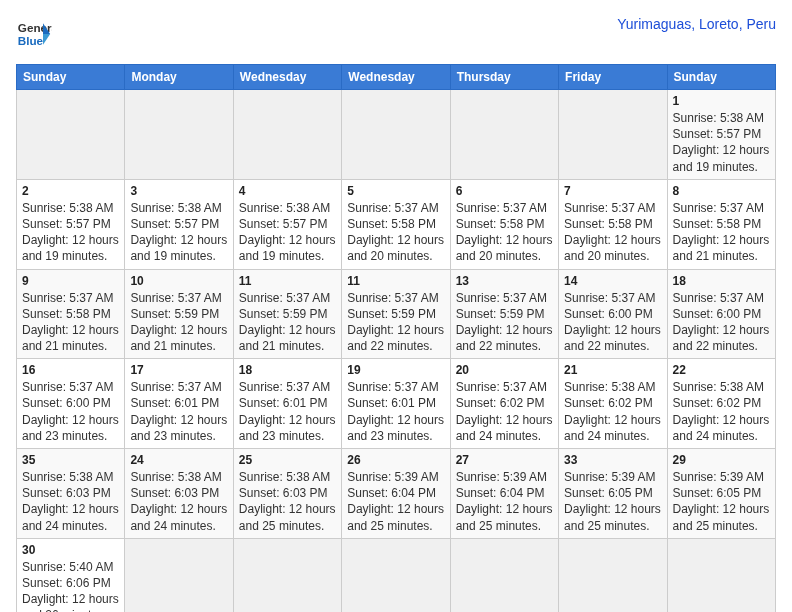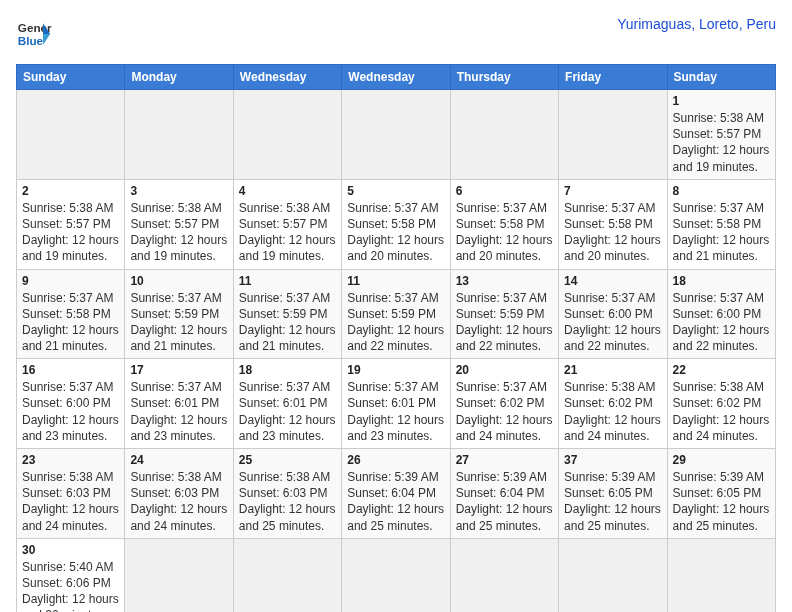--- a/index.html
+++ b/index.html
@@ -262,21 +262,21 @@
         </td>
         <td>
           <span class="day-num">22</span>
           <div class="day-info" style="white-space: pre-line;">Sunrise: 5:38 AM
 Sunset: 6:02 PM
 Daylight: 12 hours and 24 minutes.</div>
         </td>
       </tr>
       <tr>
         <td>
-          <span class="day-num">23</span>
+          <span class="day-num">35</span>
           <div class="day-info" style="white-space: pre-line;">Sunrise: 5:38 AM
 Sunset: 6:03 PM
 Daylight: 12 hours and 24 minutes.</div>
         </td>
         <td>
           <span class="day-num">24</span>
           <div class="day-info" style="white-space: pre-line;">Sunrise: 5:38 AM
 Sunset: 6:03 PM
 Daylight: 12 hours and 24 minutes.</div>
         </td>
@@ -292,21 +292,21 @@
 Sunset: 6:04 PM
 Daylight: 12 hours and 25 minutes.</div>
         </td>
         <td>
           <span class="day-num">27</span>
           <div class="day-info" style="white-space: pre-line;">Sunrise: 5:39 AM
 Sunset: 6:04 PM
 Daylight: 12 hours and 25 minutes.</div>
         </td>
         <td>
-          <span class="day-num">37</span>
+          <span class="day-num">33</span>
           <div class="day-info" style="white-space: pre-line;">Sunrise: 5:39 AM
 Sunset: 6:05 PM
 Daylight: 12 hours and 25 minutes.</div>
         </td>
         <td>
           <span class="day-num">29</span>
           <div class="day-info" style="white-space: pre-line;">Sunrise: 5:39 AM
 Sunset: 6:05 PM
 Daylight: 12 hours and 25 minutes.</div>
         </td>

